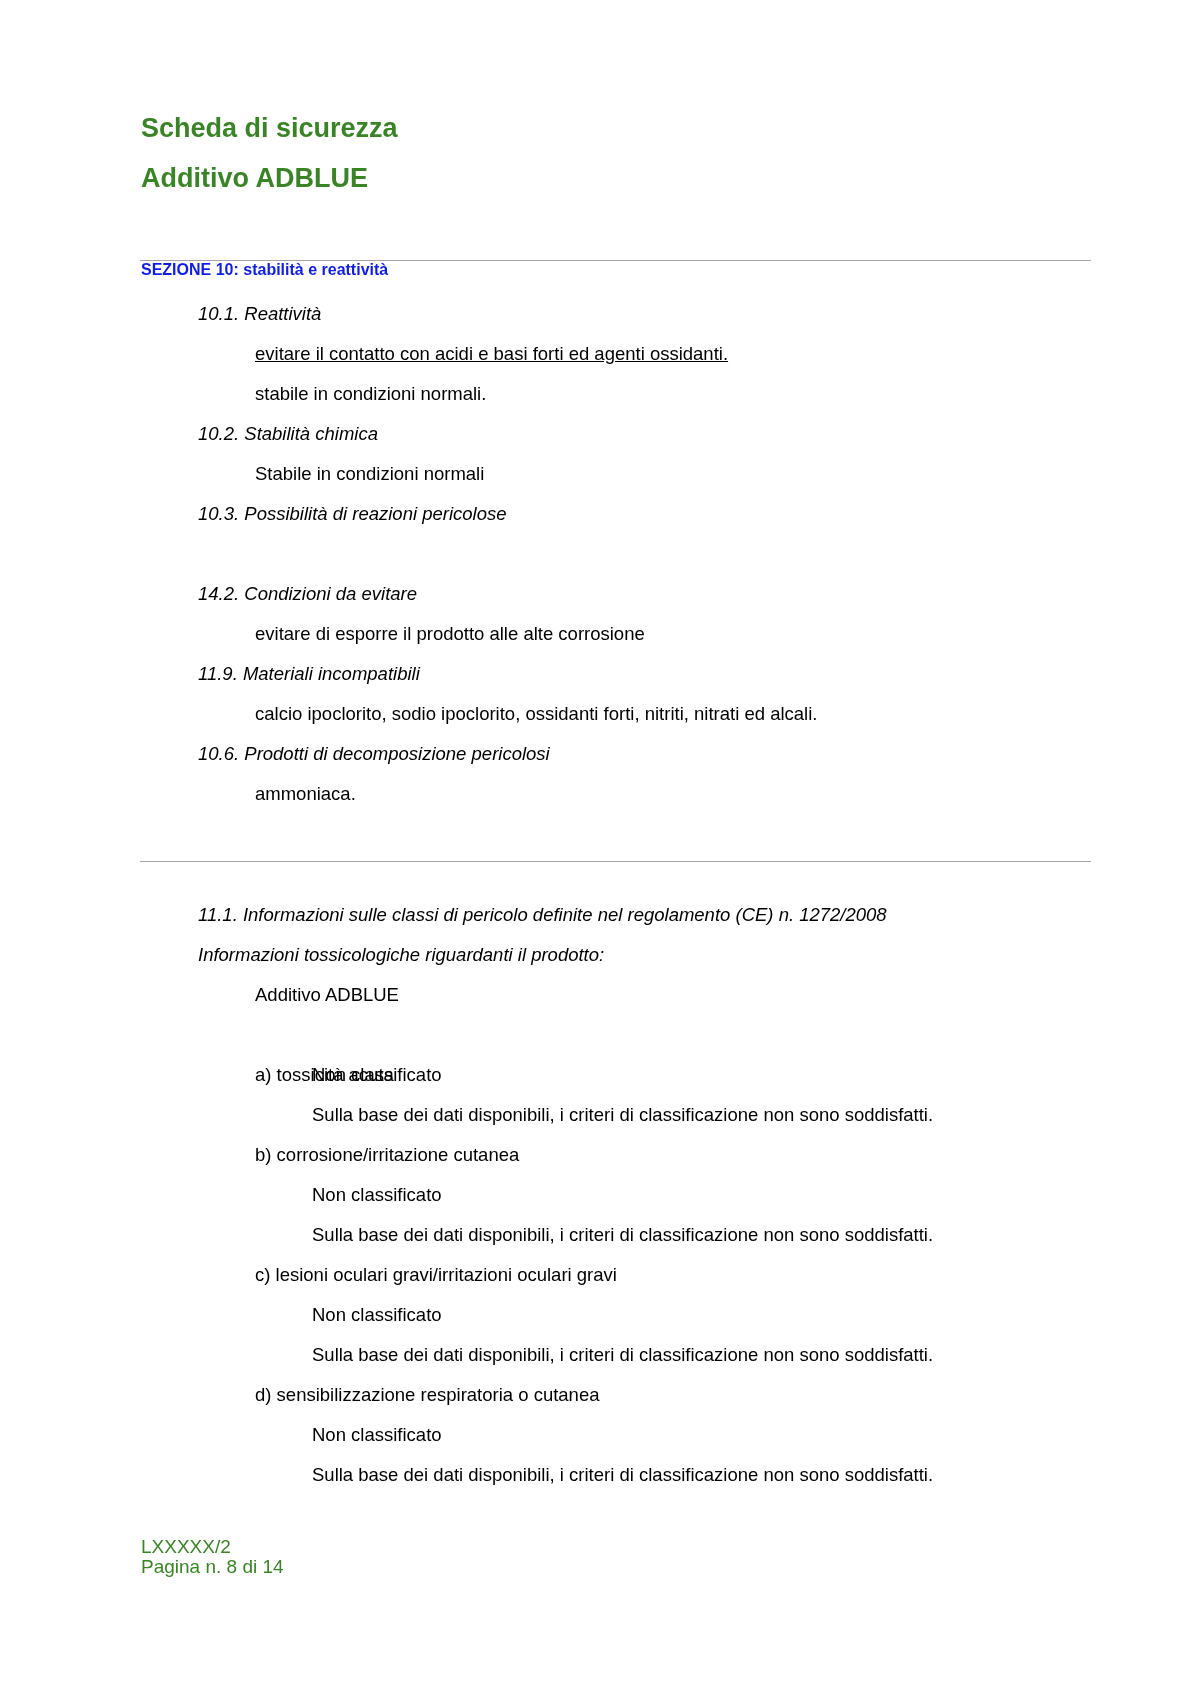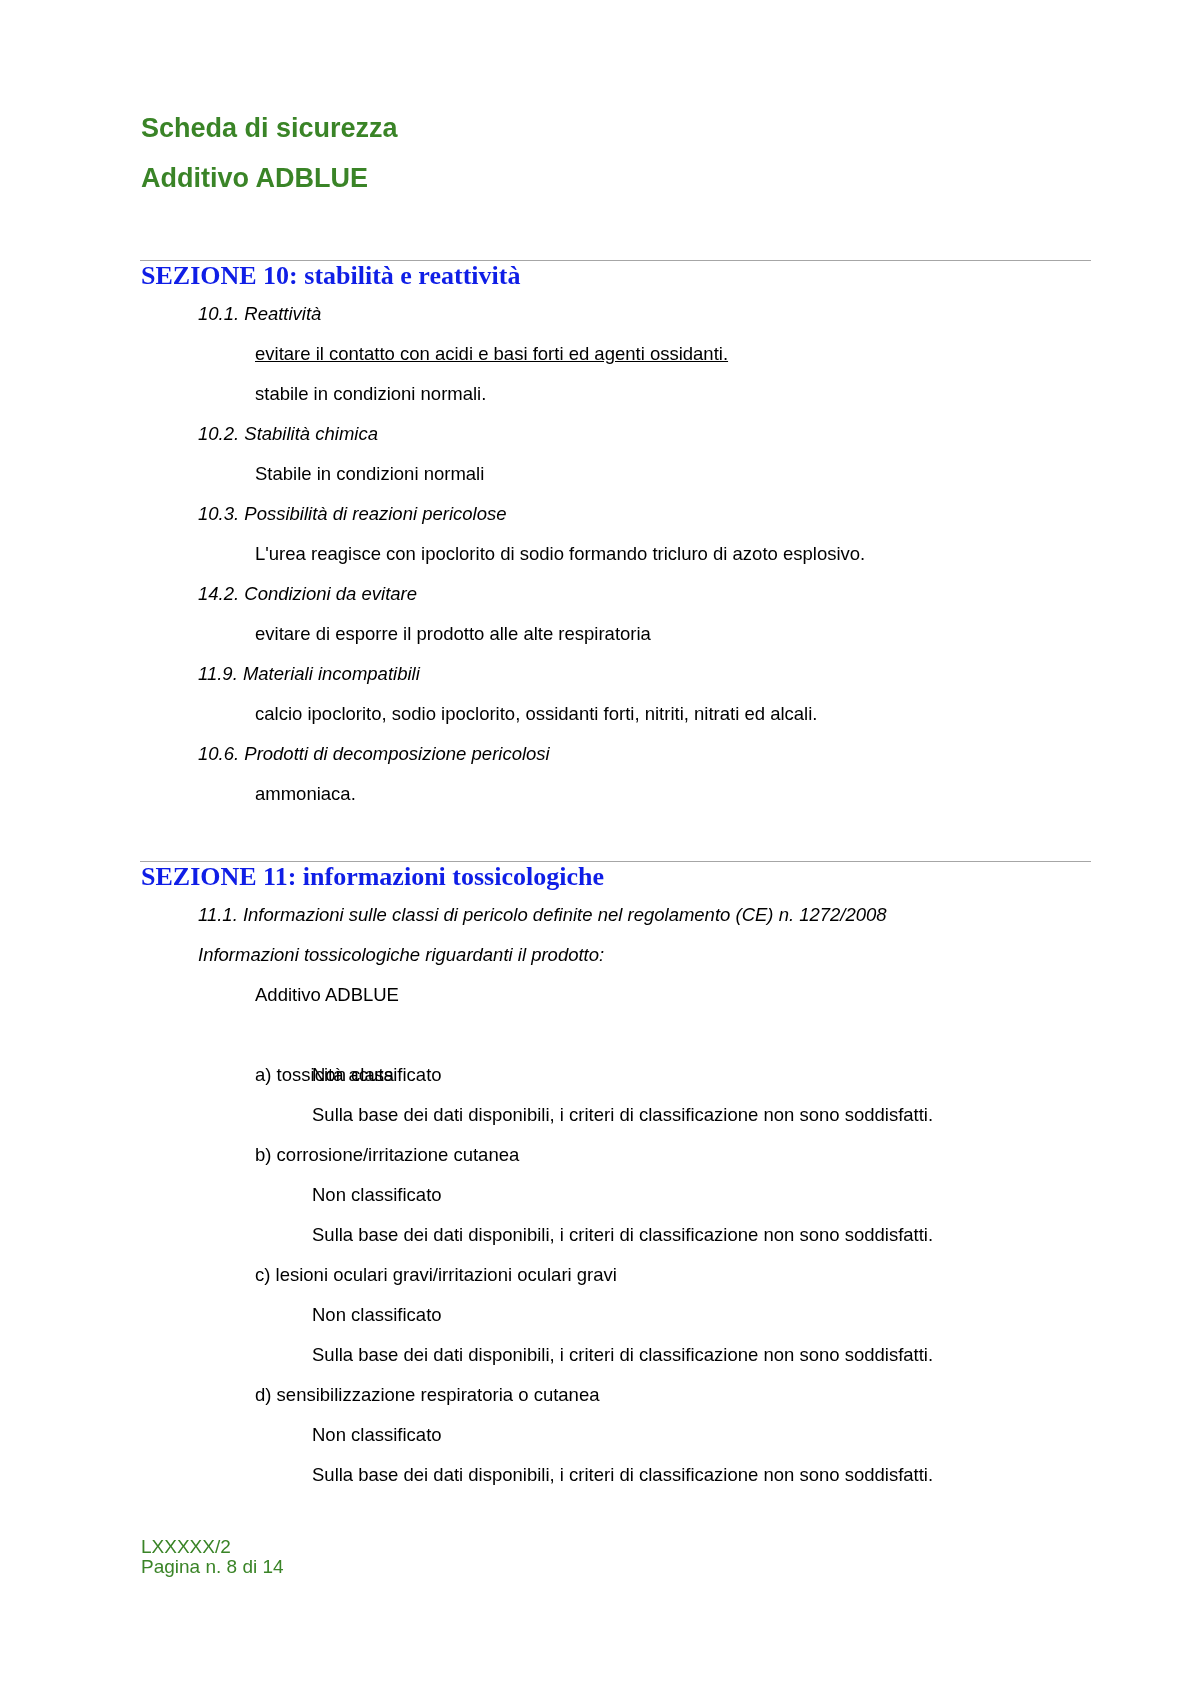--- a/index.html
+++ b/index.html
@@ -2,21 +2,21 @@
 <html><head>
   <meta charset="utf-8">
   <style>
     html, body { margin: 0; padding: 0; background: #ffffff; }
     body { width: 1190px; height: 1684px; position: relative; font-family: "Liberation Sans", sans-serif; color: #000; }
     .page { position: absolute; left: 16px; top: 0; width: 1190px; height: 1684px; }
     .title { position: absolute; left: 125px; font-weight: bold; font-size: 27px; color: #3a8427; }
     .t1 { top: 113px; }
     .t2 { top: 163px; }
     .rule { position: absolute; left: 124px; width: 951px; height: 0; border-top: 1.5px solid #a6a6a6; }
-    .section-head { position: absolute; left: 125px; font-weight: bold; font-size: 26px; color: #0f1ee6; font-family: Liberation Serif, serif; }
+    .section-head { position: absolute; left: 125px; font-weight: bold; font-size: 16px; color: #0f1ee6; }
     .line { position: absolute; font-size: 18.5px; white-space: nowrap; }
     .l1 { left: 182px; font-style: italic; }
     .l2 { left: 239px; }
     .l3 { left: 296px; }
     .footer { position: absolute; left: 125px; font-size: 19px; color: #3a8427; }
   </style>
 </head>
 <body>
 
 <div class="page">
@@ -25,30 +25,28 @@
 
   <div class="rule" style="top:260px;"></div>
   <div class="section-head" style="top:261px;">SEZIONE 10: stabilità e reattività</div>
 
   <div class="line l1" style="top:303px;">10.1. Reattività</div>
   <div class="line l2" style="top:343px;text-decoration:underline;">evitare il contatto con acidi e basi forti ed agenti ossidanti.</div>
   <div class="line l2" style="top:383px;">stabile in condizioni normali.</div>
   <div class="line l1" style="top:423px;">10.2. Stabilità chimica</div>
   <div class="line l2" style="top:463px;">Stabile in condizioni normali</div>
   <div class="line l1" style="top:503px;">10.3. Possibilità di reazioni pericolose</div>
-  <div class="line l2" style="top:543px;">L'urea reagisce con ipoclorito di sodio formando tricluro di azoto esplosivo.</div>
   <div class="line l1" style="top:583px;">14.2. Condizioni da evitare</div>
-  <div class="line l2" style="top:623px;">evitare di esporre il prodotto alle alte respiratoria</div>
+  <div class="line l2" style="top:623px;">evitare di esporre il prodotto alle alte corrosione</div>
   <div class="line l1" style="top:663px;">11.9. Materiali incompatibili</div>
   <div class="line l2" style="top:703px;">calcio ipoclorito, sodio ipoclorito, ossidanti forti, nitriti, nitrati ed alcali.</div>
   <div class="line l1" style="top:743px;">10.6. Prodotti di decomposizione pericolosi</div>
   <div class="line l2" style="top:783px;">ammoniaca.</div>
 
   <div class="rule" style="top:861px;"></div>
-  <div class="section-head" style="top:862px;">SEZIONE 11: informazioni tossicologiche</div>
 
   <div class="line l1" style="top:904px;">11.1. Informazioni sulle classi di pericolo definite nel regolamento (CE) n. 1272/2008</div>
   <div class="line l1" style="top:944px;">Informazioni tossicologiche riguardanti il prodotto:</div>
   <div class="line l2" style="top:984px;">Additivo ADBLUE</div>
   <div class="line l2" style="top:1024px;margin-top:40px;">a) tossicità acuta</div>
   <div class="line l3" style="top:1064px;">Non classificato</div>
   <div class="line l3" style="top:1104px;">Sulla base dei dati disponibili, i criteri di classificazione non sono soddisfatti.</div>
   <div class="line l2" style="top:1144px;">b) corrosione/irritazione cutanea</div>
   <div class="line l3" style="top:1184px;">Non classificato</div>
   <div class="line l3" style="top:1224px;">Sulla base dei dati disponibili, i criteri di classificazione non sono soddisfatti.</div>

